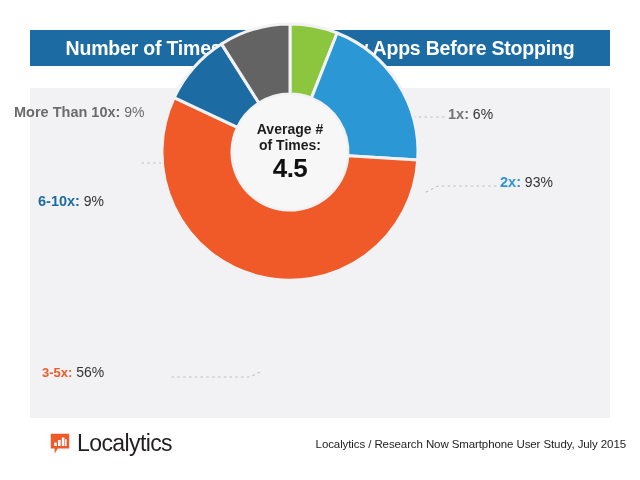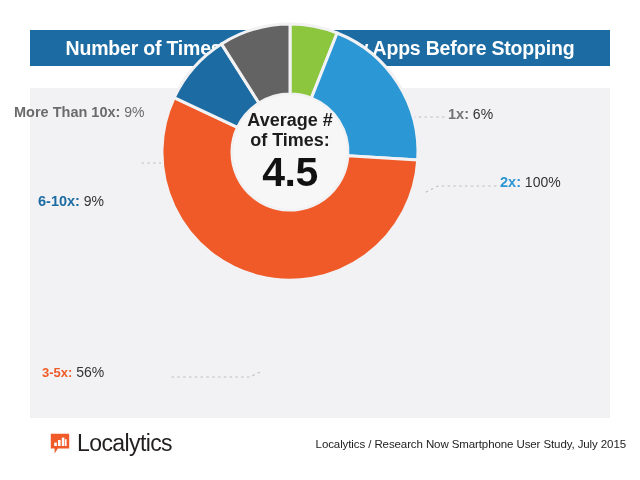--- a/index.html
+++ b/index.html
@@ -75,28 +75,28 @@
     top: 22px;
     width: 260px;
     height: 260px;
     display: flex;
     flex-direction: column;
     align-items: center;
     justify-content: center;
     pointer-events: none;
   }
   .center-line {
-    font-size: 18px;
+    font-size: 14px;
     font-weight: bold;
     color: #1d1d1d;
     line-height: 1.12;
     text-align: center;
   }
   .center-value {
-    font-size: 41px;
+    font-size: 26px;
     font-weight: bold;
     color: #111111;
     line-height: 1.05;
     margin-top: 1px;
     letter-spacing: -0.5px;
   }
 
   
   .callout {
     position: absolute;
@@ -241,21 +241,21 @@
     <span class="val">56%</span>
   </div>
 
   <div class="callout cl-1x">
     <span class="key">1x:</span>
     <span class="val">6%</span>
   </div>
 
   <div class="callout cl-2x">
     <span class="key">2x:</span>
-    <span class="val">100%</span>
+    <span class="val">93%</span>
   </div>
 
   <div class="footer">
     <div class="brand">
       <svg class="brand-mark" viewBox="0 0 21 22" xmlns="http://www.w3.org/2000/svg">
         <path d="M0.8,0.8 H19.2 V15.6 H7.8 L4.6,20.6 V15.6 H0.8 Z" fill="#ef5a28"></path>
         <rect x="4.2" y="9.6" width="2.6" height="3.4" fill="#ffffff"></rect>
         <rect x="8.0" y="7.0" width="2.6" height="6.0" fill="#ffffff"></rect>
         <rect x="11.8" y="4.6" width="2.6" height="8.4" fill="#ffffff"></rect>
         <rect x="15.0" y="6.2" width="1.6" height="6.8" fill="#ffffff"></rect>

